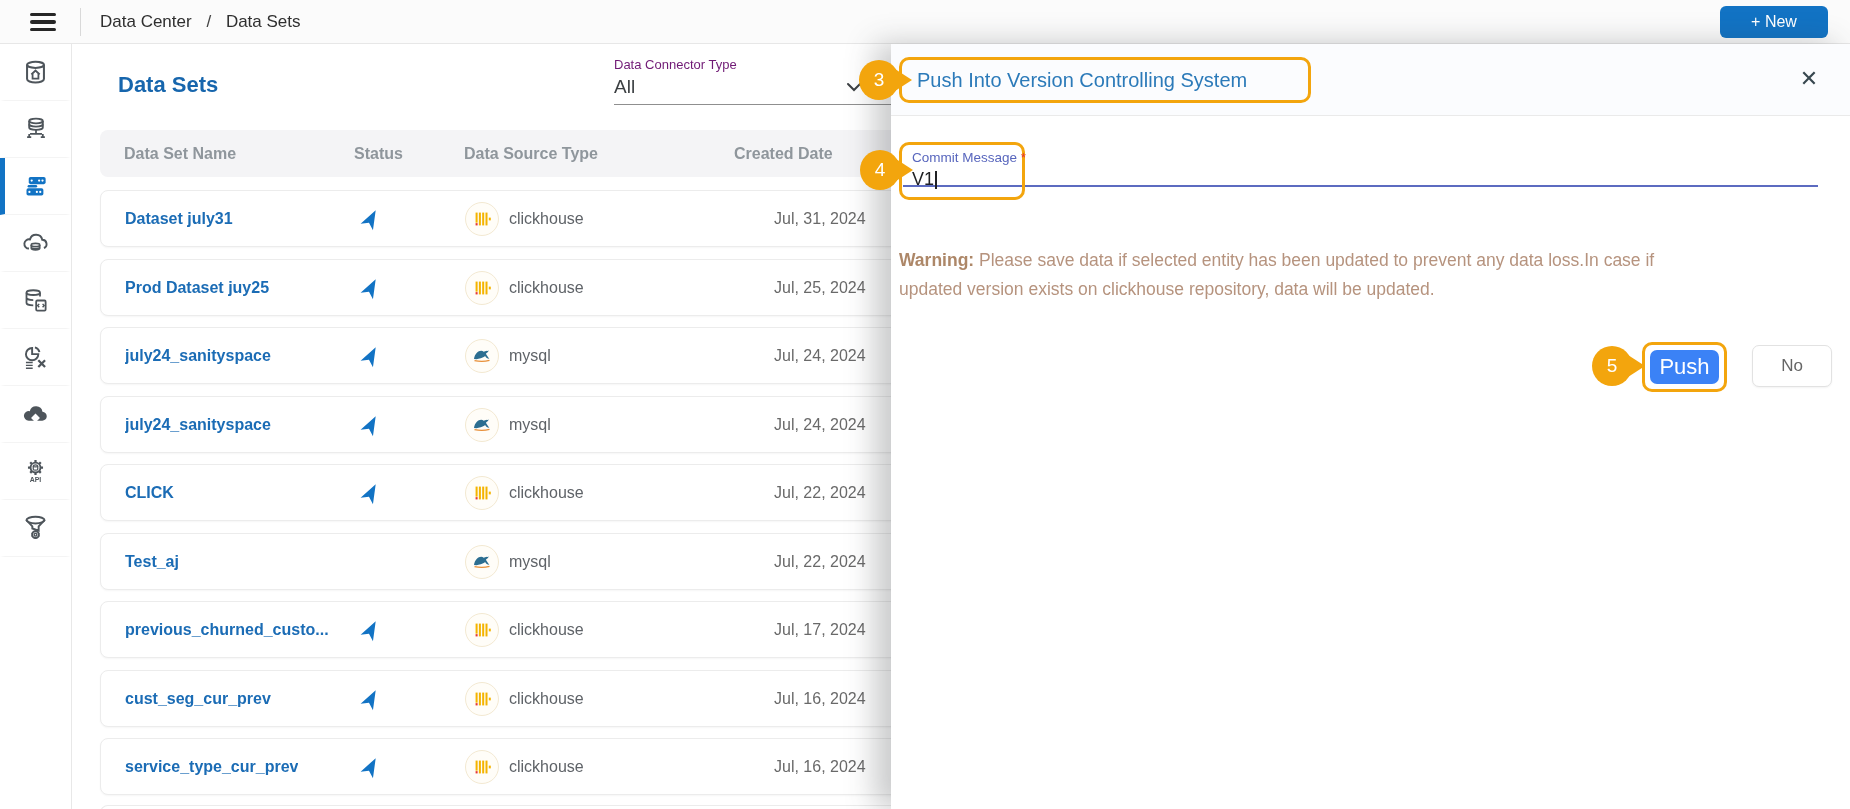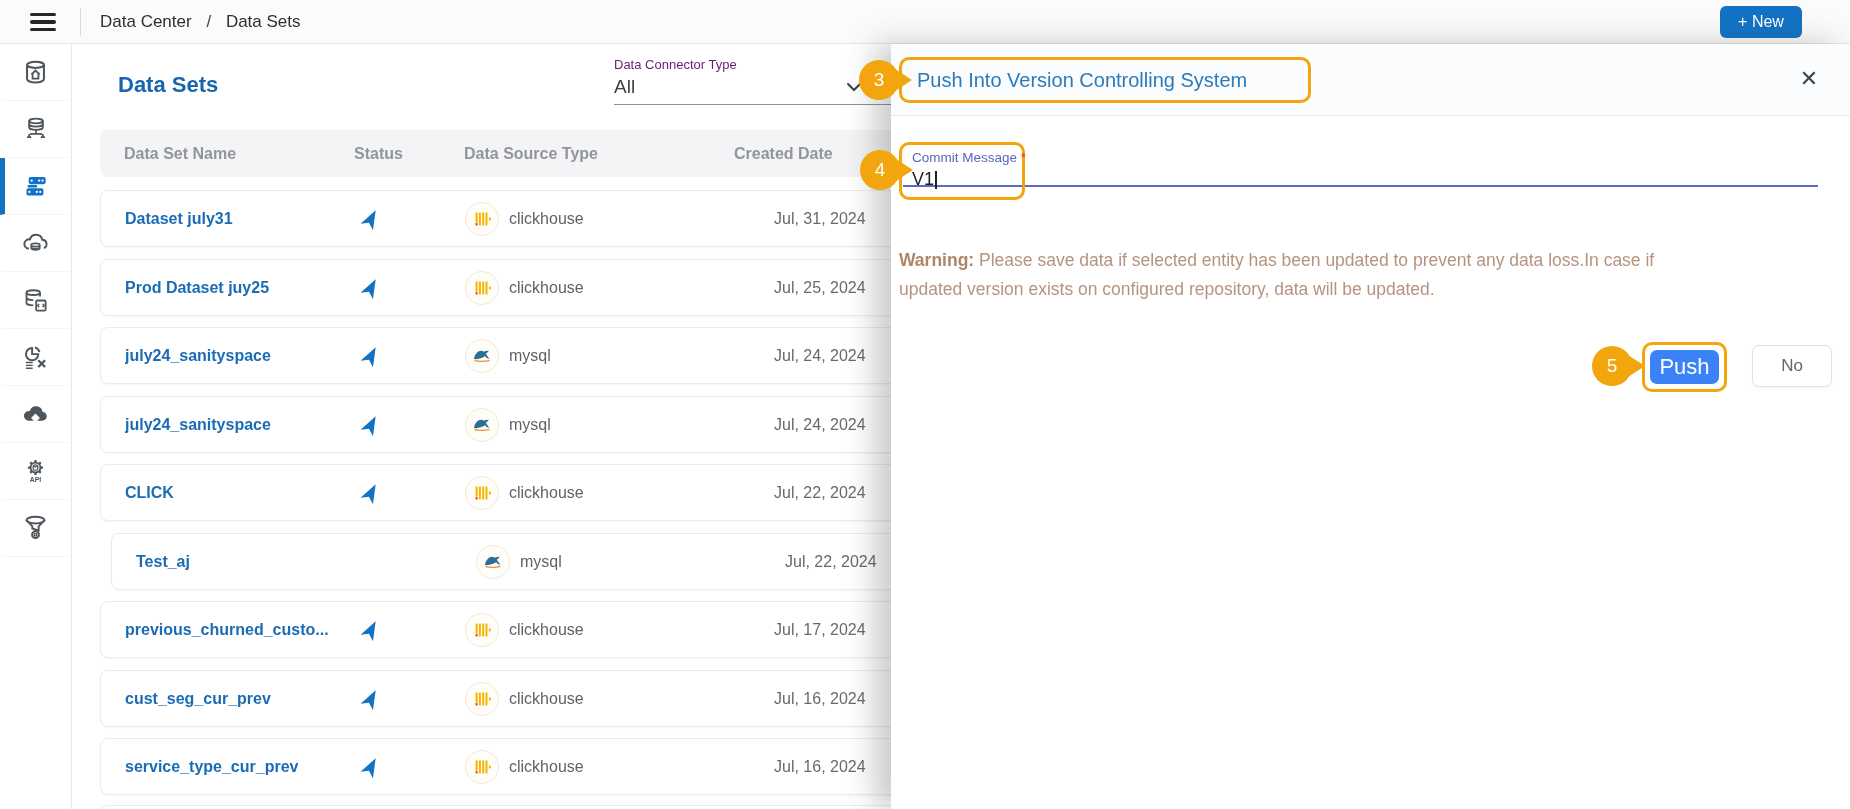--- a/index.html
+++ b/index.html
@@ -10,21 +10,21 @@
   }
   
   .topbar { position:absolute; left:0; top:0; width:1850px; height:44px;
     background:#fbfbfb; border-bottom:1px solid #e7e7e7; z-index:5; }
   .hamburger { position:absolute; left:30px; top:13px; width:26px; height:18px; cursor:pointer; }
   .hamburger span { display:block; height:3.2px; background:#262626; border-radius:2px; margin-bottom:4.2px; }
   .top-divider { position:absolute; left:80px; top:8px; width:1px; height:28px; background:#d9d9d9; }
   .breadcrumb { position:absolute; left:100px; top:0; height:44px; line-height:44px;
     font-size:17px; color:#2f2f2f; }
   .breadcrumb .sep { margin:0 10px; color:#444; }
-  .new-btn { position:absolute; left:1720px; top:6px; width:82px; height:32px;
+  .new-btn { position:absolute; left:1720px; top:6px; width:108px; height:32px;
     background:#1273c4; color:#fff; border:none; border-radius:6px; font-size:16px;
     font-family:inherit; cursor:pointer; }
   
   .sidebar { position:absolute; left:0; top:44px; width:72px; height:765px;
     background:#fff; border-right:1px solid #e8e8e8; z-index:4; }
   .side-item { height:57px; display:flex; align-items:center; justify-content:center;
     border-bottom:1px solid #f4f4f4; border-left:5px solid transparent;
     border-right:5px solid transparent; cursor:pointer; }
   .side-item.active { border-left:5px solid #1273c4; }
   .sicon svg { display:block; }
@@ -309,21 +309,21 @@
             <rect x="12.2" y="5" width="2.2" height="14"></rect>
             <rect x="15.8" y="5" width="2.2" height="14"></rect>
             <rect x="19.4" y="10.5" width="2.2" height="3"></rect>
           </g>
           <rect x="5" y="16.5" width="2.2" height="2.5" fill="#e53935"></rect>
         </svg>
       </span>
       <span class="srclabel">clickhouse</span>
       <span class="cdate">Jul, 22, 2024</span>
     </div>
-    <div class="trow" style="top: 533px; margin-left: 11px;">
+    <div class="trow" style="top: 533px;">
       <a class="dname">Test_aj</a>
       <span class="srcicon">
         <svg width="24" height="24" viewBox="0 0 24 24">
           <path d="M4 15 C4.8 8.5 10.5 5 13.8 7.8 C15.5 6.8 16.6 7.6 18.8 6.6 C17.9 8.6 16.8 8.7 15.9 9.8 C16.9 11.6 18 12.8 19.3 14.8 C17.3 14.9 16.2 13.8 15.1 12 C13 14.3 8.6 14.4 6.6 15.2 Z" fill="#2c6e91"></path>
           <path d="M4.5 16.6 C9 17.6 15 17.6 19.5 16.4" stroke="#e8903a" stroke-width="1.3" fill="none"></path>
         </svg>
       </span>
       <span class="srclabel">mysql</span>
       <span class="cdate">Jul, 22, 2024</span>
     </div>
@@ -402,21 +402,21 @@
     <div class="commit-label">
       <span>Commit Message</span> <span class="commit-req">*</span>
     </div>
     <div class="commit-value">
       <span>V1</span><span class="caret-bar"></span>
     </div>
   </div>
 
   <div class="warning">
     <div><b>Warning:</b> <span>Please save data if selected entity has been updated to prevent any data loss.In case if</span></div>
-    <div>updated version exists on configured repository, data will be updated.</div>
+    <div>updated version exists on clickhouse repository, data will be updated.</div>
   </div>
 
   <div class="push-outline"></div>
   <button class="push-btn">Push</button>
   <button class="no-btn">No</button>
 </div>
 
 <div class="callout c3">3</div>
 <div class="callout c4">4</div>
 <div class="callout c5">5</div>

